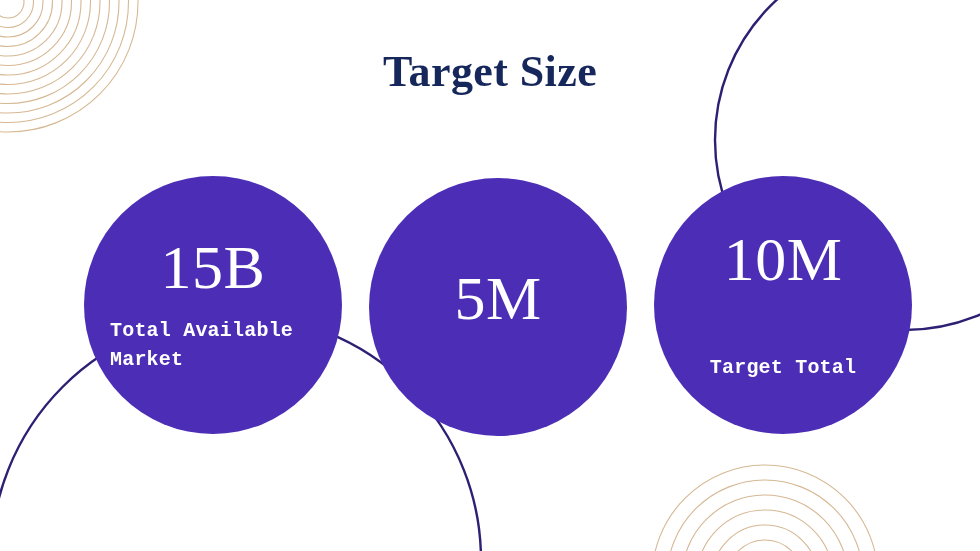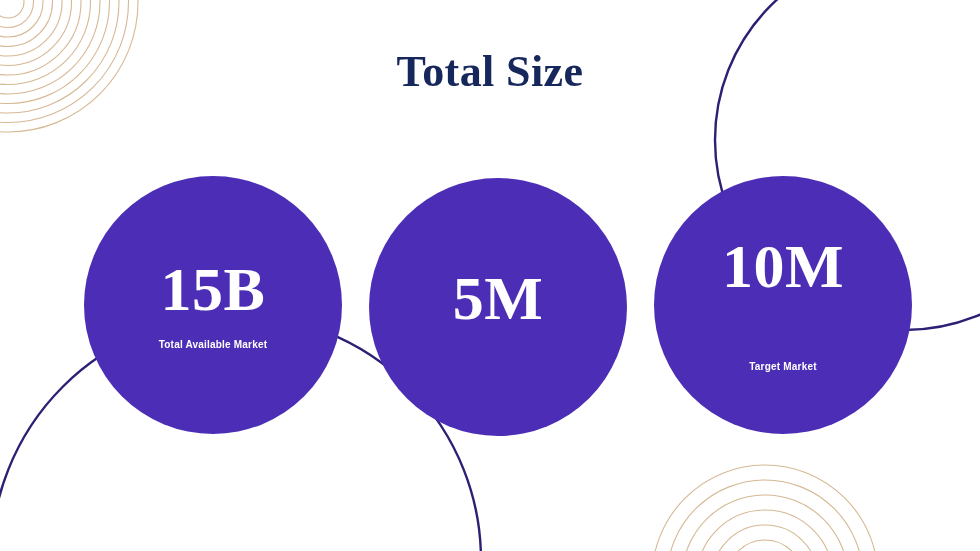--- a/index.html
+++ b/index.html
@@ -61,31 +61,31 @@
     justify-content: center;
     box-sizing: border-box;
     padding: 0 26px;
   }
   .metric-circle.pos-0 { left: 84px;  top: 0; }
   .metric-circle.pos-1 { left: 369px; top: 2px; }
   .metric-circle.pos-2 { left: 654px; top: 0; gap: 45px; }
 
   .metric-value {
     font-family: "Liberation Serif", "DejaVu Serif", serif;
-    font-weight: 700;
+    font-weight: 400;
     font-size: 62px;
     line-height: 1;
     color: #ffffff;
     letter-spacing: 0.5px;
     margin-bottom: 18px;
   }
   .metric-label {
-    font-family: Liberation Sans, sans-serif;
+    font-family: Liberation Mono, monospace;
     font-weight: 700;
-    font-size: 10px;
+    font-size: 20px;
     line-height: 1.45;
     color: #ffffff;
     text-align: left;
     letter-spacing: 0.2px;
   }
 </style>
 </head>
 <body>
 
 <div id="slide">
@@ -114,33 +114,33 @@
         <circle cx="765" cy="578" r="98"></circle>
         <circle cx="765" cy="578" r="113"></circle>
       </g>
   </svg>
 
   <svg class="deco-layer" viewBox="0 0 980 551" width="980" height="551" aria-hidden="true">
     <circle id="navy-left" fill="none" stroke="#2d2074" stroke-width="2.4" cx="236" cy="560" r="245"></circle>
     <circle id="navy-right" fill="none" stroke="#2d2074" stroke-width="2.4" cx="905" cy="140" r="190"></circle>
   </svg>
 
-  <div id="slide-title">Total Size</div>
+  <div id="slide-title">Target Size</div>
 
   <div id="metrics-row">
 
     <div class="metric-circle pos-0">
       <div class="metric-value">15B</div>
       <div class="metric-label">Total Available Market</div>
     </div>
 
     <div class="metric-circle pos-1">
       <div class="metric-value">5M</div>
     </div>
 
     <div class="metric-circle pos-2">
       <div class="metric-value">10M</div>
-      <div class="metric-label">Target Market</div>
+      <div class="metric-label">Target Total</div>
     </div>
 
   </div>
 
 </div>
 
 </body></html>

